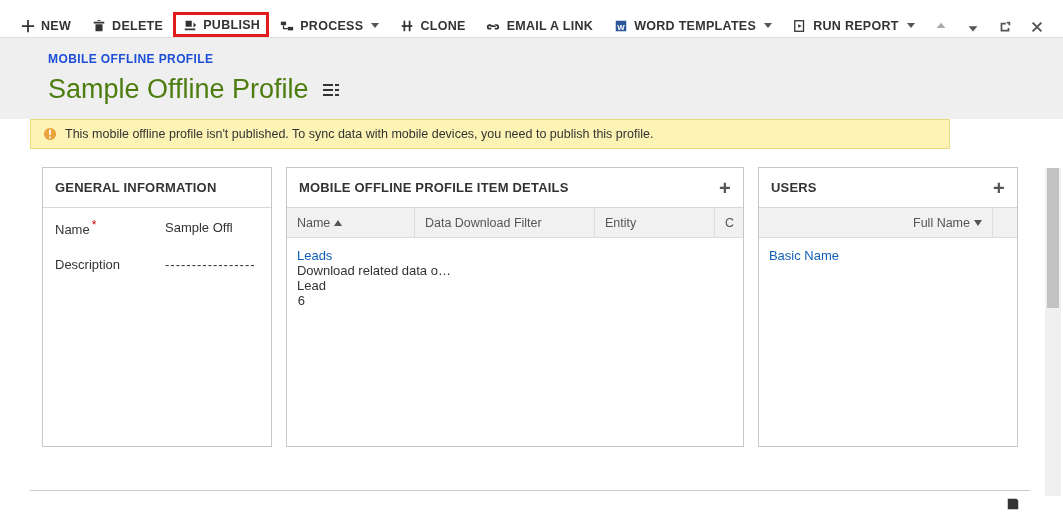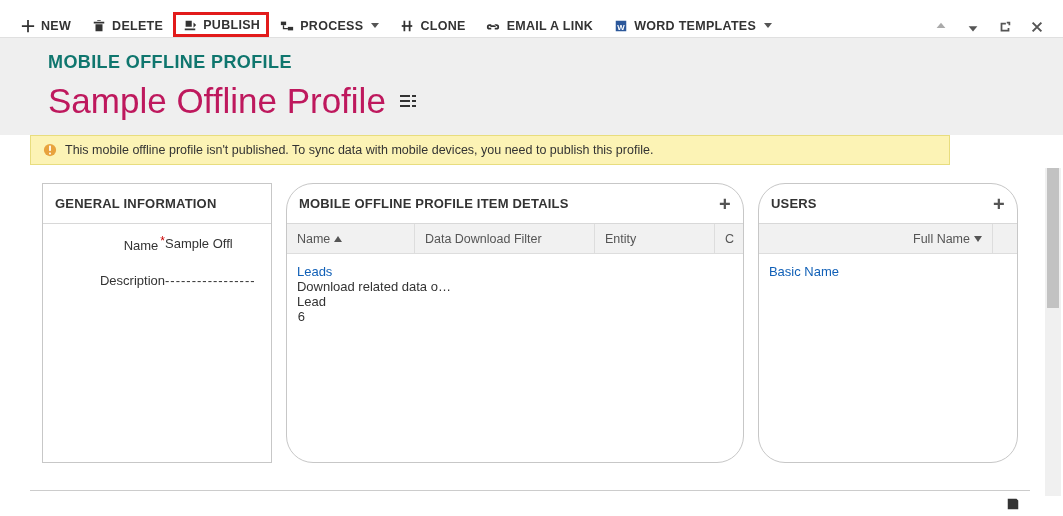--- a/index.html
+++ b/index.html
@@ -43,31 +43,31 @@
     width: 20px; height:20px; margin: 0 6px; cursor:pointer;
     display:flex; align-items:center; justify-content:center;
     color:#888;
   }
   .highlight-red { border: 3px solid #e21b1b; padding:2px 6px !important; }
   .graybar {
     background: #efefef;
     padding: 14px 0 14px 48px;
   }
   .breadcrumb {
-    font-size: 18px;
+    font-size: 12px;
     font-weight: 600;
-    color: #0f766e;
+    color: #1d4ed8;
     letter-spacing: 0.4px;
     margin-bottom: 8px;
   }
   .titlewrap { display:flex; align-items:center; gap:14px; }
   .title {
-    font-size: 35px;
+    font-size: 27px;
     font-weight: 300;
-    color: #be185d;
+    color: #4d7c0f;
   }
   .titlemenu { width:16px; height:12px; cursor:pointer; }
   .yellowbar {
     background: #fcf3b5;
     border: 1px solid #e8dd7e;
     margin: 0 0 0 30px;
     padding: 7px 12px;
     display:flex;
     align-items:center;
     gap:8px;
@@ -101,21 +101,21 @@
     justify-content:space-between;
     border-bottom: 1px solid #d8d8d8;
     letter-spacing: 0.2px;
   }
   .plus { font-size:20px; color:#555; cursor:pointer; line-height: 14px; }
   .formrow {
     display:flex; align-items:center;
     padding: 10px 12px;
     font-size: 13px;
   }
-  .formrow .lbl { width: 110px; color:#333;text-align:right; }
+  .formrow .lbl { width: 110px; color:#333; }
   .req { color:#c00; font-size:12px; vertical-align: super; margin-left:2px;}
   .formrow .val { color:#333; overflow:hidden; white-space:nowrap;}
   .dashval { color:#999; letter-spacing: 1px; }
   .gridhead {
     background: #f1f1f1;
     display:flex;
     font-size: 12.5px;
     color:#555;
     border-bottom:1px solid #ddd;
     height:30px;
@@ -138,21 +138,21 @@
   .panel-usr .col-x { width: 24px; }
   .sorticon {
     margin-left:4px;
     width:0;height:0;
     border-left:4px solid transparent;border-right:4px solid transparent;
   }
   .sort-up { border-bottom:6px solid #555; }
   .sort-down { border-top:6px solid #555; }
   .panel-body { min-height: 150px; }
   .panel-gen .panel-body { padding-bottom: 40px; }
-  .panel-det, .panel-usr { min-height: 280px; border-radius: 27px; }
+  .panel-det, .panel-usr { min-height: 280px; }
   .scrollbar {
     position:absolute;
     right:2px;
     top:168px;
     width:16px;
     height:328px;
     background:#f0f0f0;
   }
   .scrollbar .thumb{
     position:absolute; top:0; left:2px; width:12px; height:140px; background:#c2c2c2;
@@ -222,20 +222,30 @@
     <span>EMAIL A LINK</span>
   </div>
   <div class="cmd">
     <span class="ic">
       <svg viewBox="0 0 16 16" width="14" height="14">
           <rect x="2" y="2" width="12" height="12" fill="#2b579a"></rect>
           <text x="8" y="12" font-size="9" text-anchor="middle" fill="#fff" font-family="Arial" font-weight="bold">W</text>
         </svg>
     </span>
     <span>WORD TEMPLATES</span>
+    <span class="caret"></span>
+  </div>
+  <div class="cmd">
+    <span class="ic">
+      <svg viewBox="0 0 16 16" width="14" height="14">
+          <rect x="2" y="2" width="10" height="12" fill="none" stroke="#333" stroke-width="1.5"></rect>
+          <path d="M6 6l4 2-4 2z" fill="#333"></path>
+        </svg>
+    </span>
+    <span>RUN REPORT</span>
     <span class="caret"></span>
   </div>
   <div class="spacer"></div>
   <div class="rightic">
     <svg width="14" height="14" viewBox="0 0 16 16">
         <path d="M8 3l5 6H3z" fill="#aaa"></path>
       </svg>
   </div>
   <div class="rightic">
     <svg width="14" height="14" viewBox="0 0 16 16">

